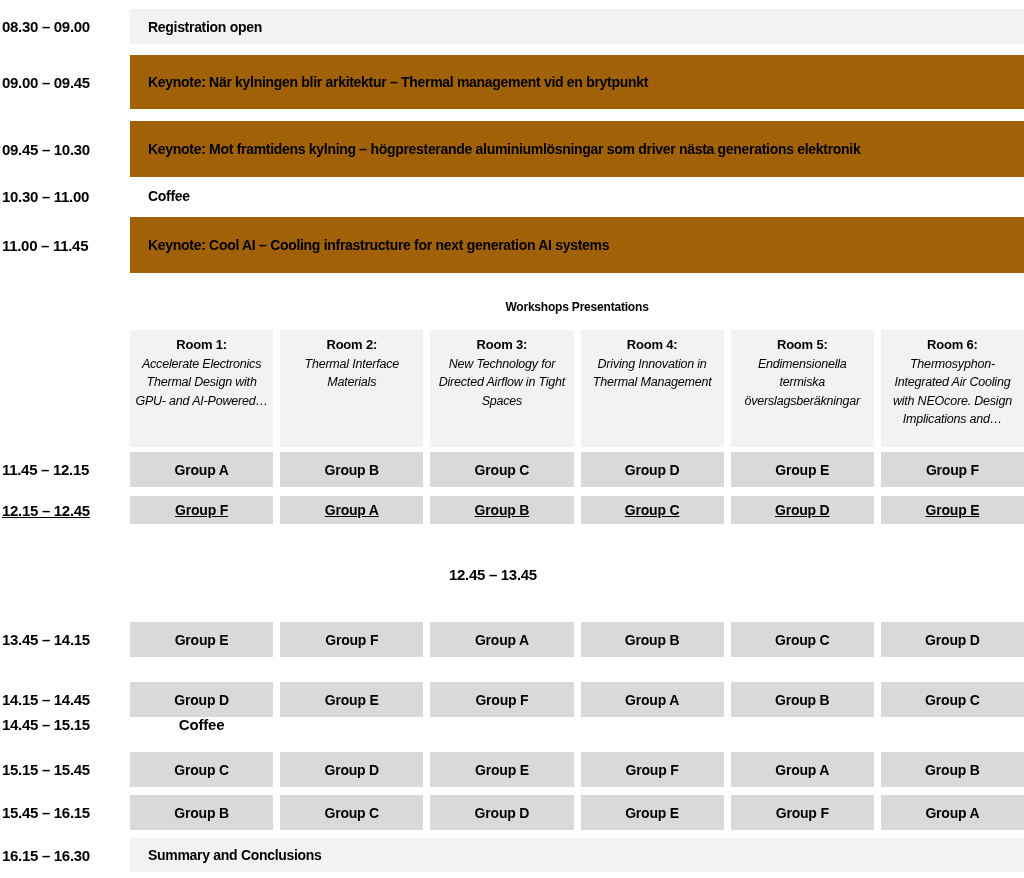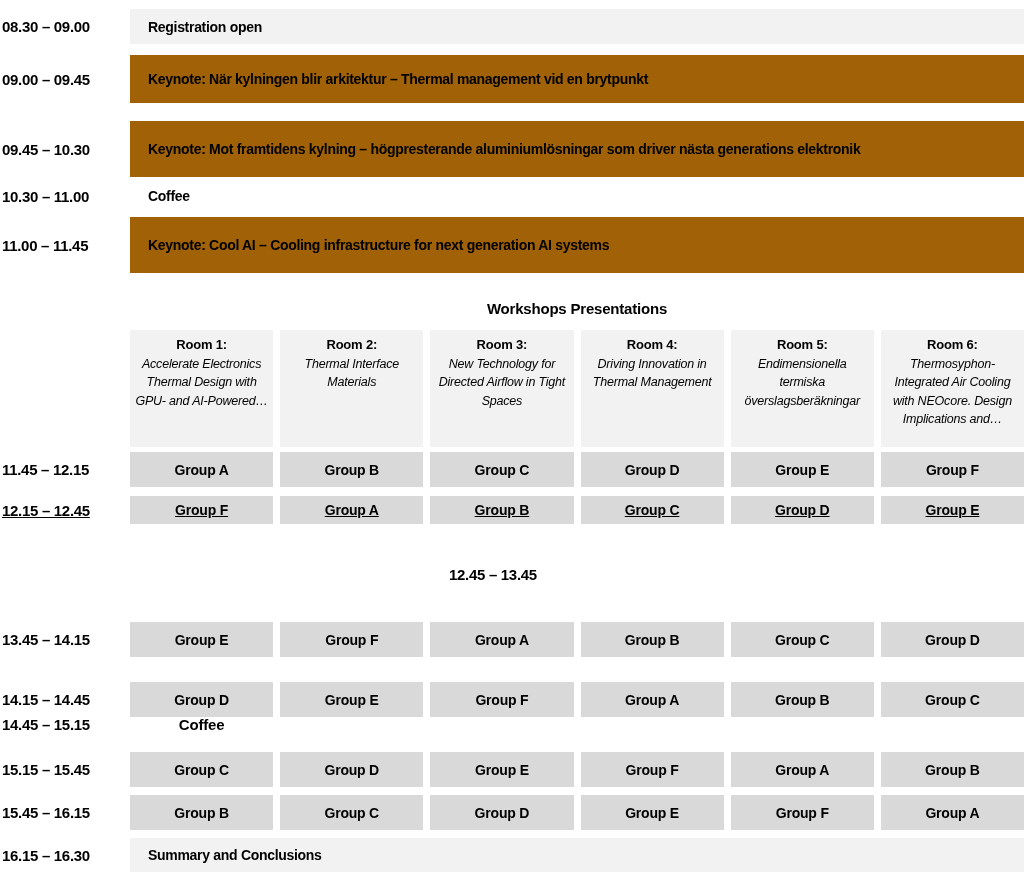--- a/index.html
+++ b/index.html
@@ -28,34 +28,34 @@
     padding:6px 3px 0 3px;font-size:12.5px;line-height:18.5px;letter-spacing:-0.2px;
   }
   .room .rname{font-weight:700;font-size:13px;}
   .room .rtopic{font-style:italic;}
   .break-cell{
     display:flex;align-items:center;justify-content:center;
     font-weight:700;font-size:15px;letter-spacing:-0.2px;
   }
   .title-row{
     position:absolute;left:130px;right:0;text-align:center;
-    font-weight:700;font-size:15px;letter-spacing:-0.2px;
+    font-weight:700;font-size:12px;letter-spacing:-0.2px;
   }
 </style>
 </head>
 <body>
 
 <div class="page">
 
   <div class="row" style="top:9px;height:35px;">
     <div class="time">08.30 – 09.00</div>
     <div class="band bg-light">Registration open</div>
   </div>
 
-  <div class="row" style="top:55px;height:48px;">
+  <div class="row" style="top:55px;height:54px;">
     <div class="time">09.00 – 09.45</div>
     <div class="band bg-dark">Keynote: När kylningen blir arkitektur – Thermal management vid en brytpunkt</div>
   </div>
 
   <div class="row" style="top:121px;height:56px;">
     <div class="time">09.45 – 10.30</div>
     <div class="band bg-dark">Keynote: Mot framtidens kylning – högpresterande aluminiumlösningar som driver nästa generations elektronik</div>
   </div>
 
   <div class="row" style="top:184px;height:24px;">

